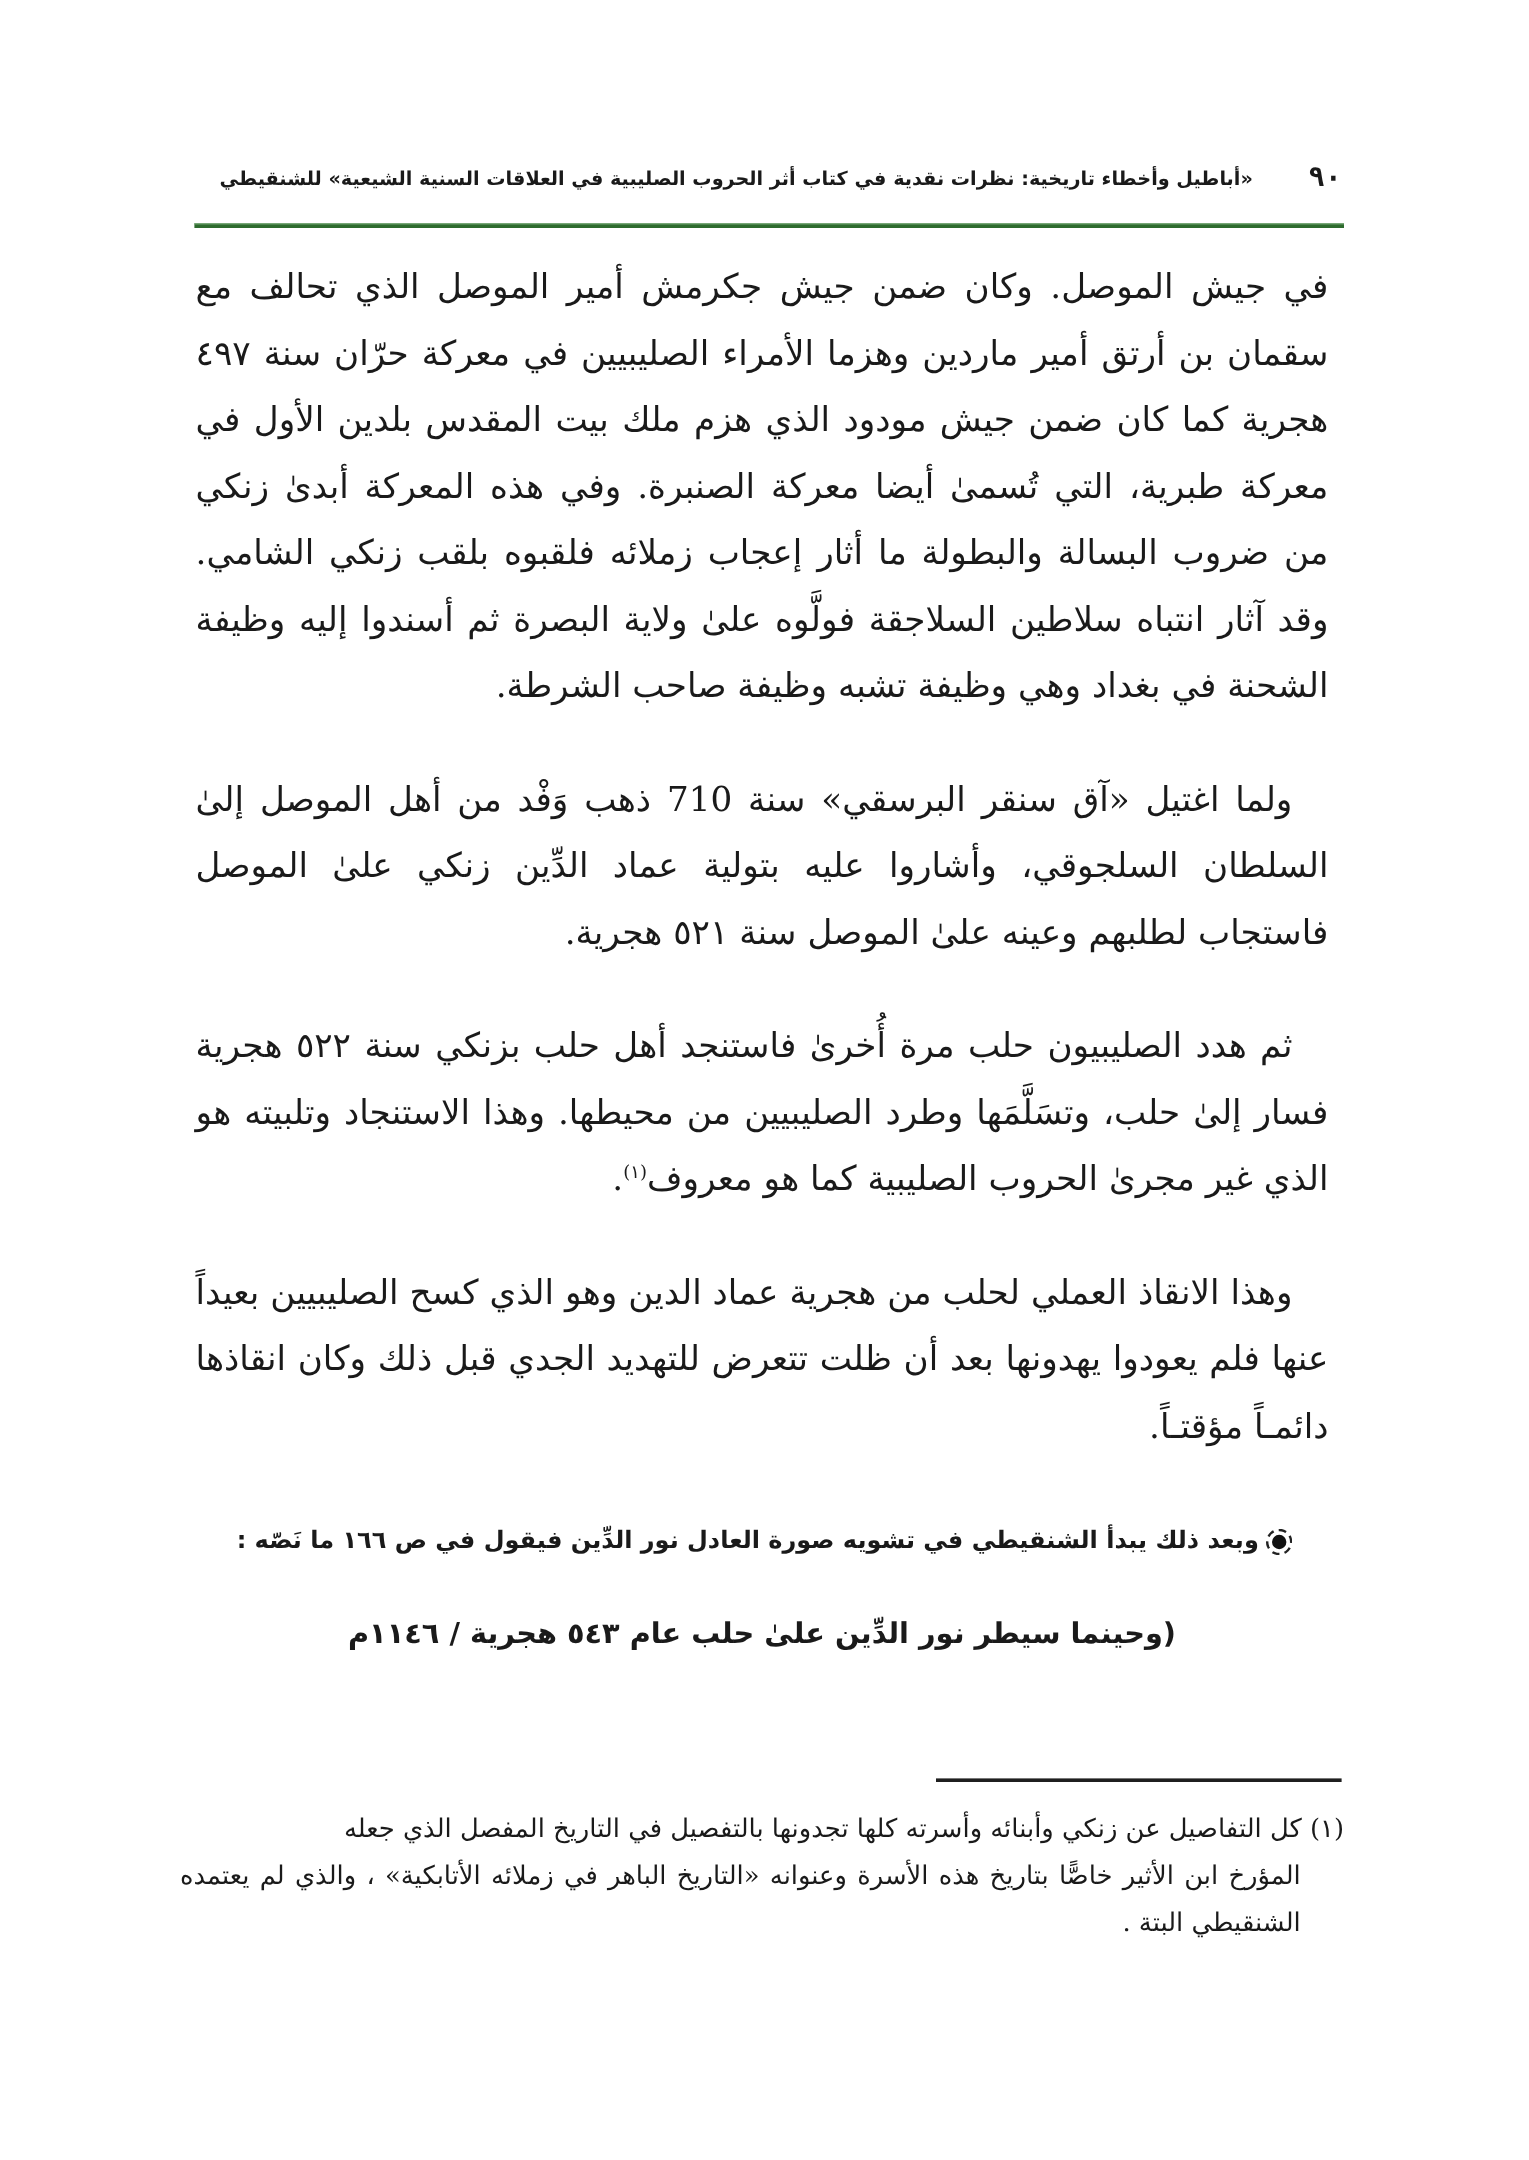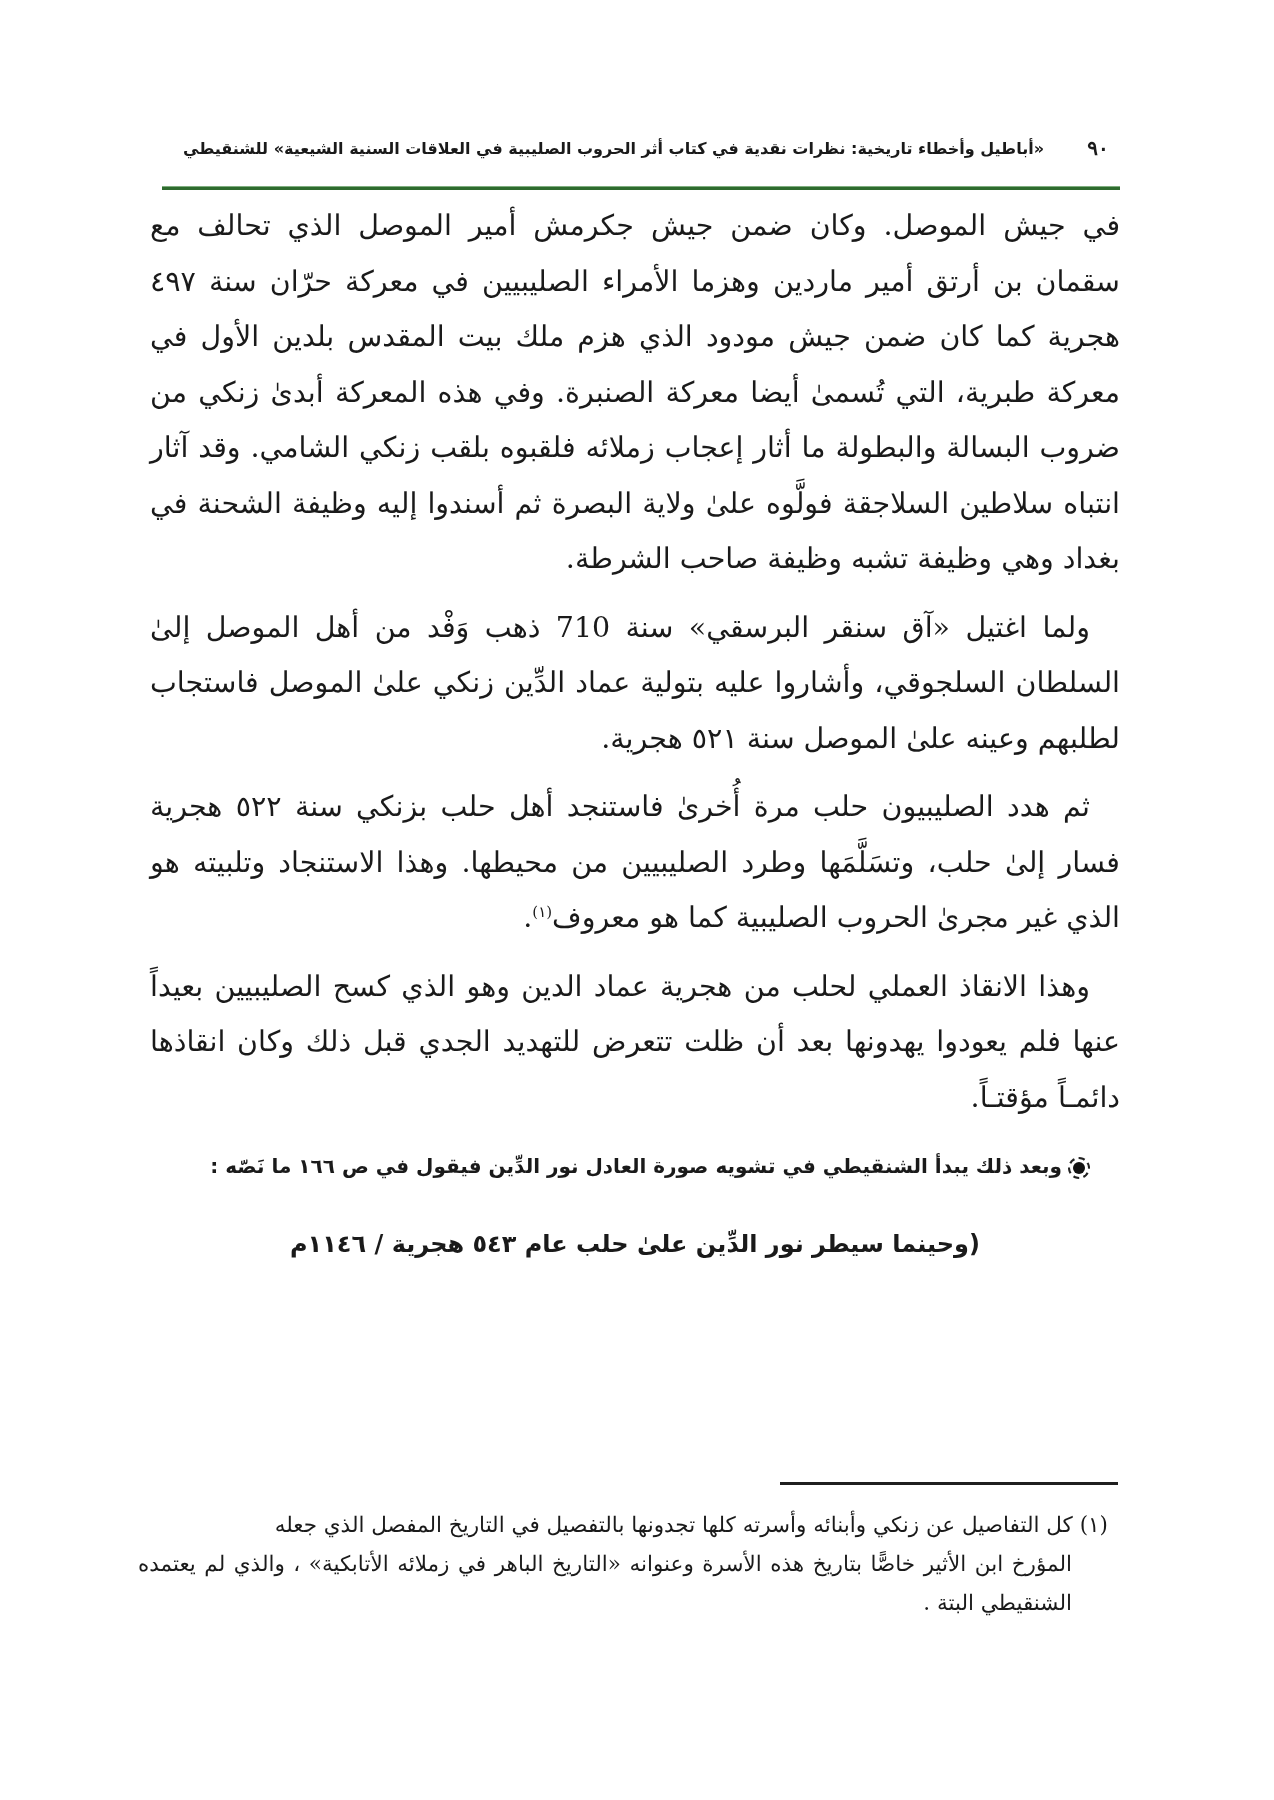--- a/index.html
+++ b/index.html
@@ -27,25 +27,24 @@
       position: absolute;
       top: 128px;
       right: 0;
       width: 970px;
       height: 40px;
       display: flex;
       flex-direction: row;
       align-items: center;
     }
     .page-number {
-      font-family: Liberation Sans, sans-serif;
+      font-family: Liberation Mono, monospace;
       font-weight: bold;
-      font-size: 20px;
+      font-size: 23px;
       width: 40px;
-      text-align: center;
       margin-right: 2px;
     }
     .running-title {
       font-family: "DejaVu Sans", sans-serif;
       font-weight: bold;
       font-size: 16px;
       margin-right: 34px;
       letter-spacing: -0.3px;
       white-space: nowrap;
     }
@@ -62,21 +61,21 @@
       position: absolute;
       top: 198px;
       right: 0;
       width: 970px;
       font-size: 28.5px;
       line-height: 55.5px;
       text-align: justify;
       text-align-last: right;
     }
     .body-text p {
-      margin: 0;
+      margin: 13px;
     }
     .para-indent {
       text-indent: 30px;
     }
     .gap {
       height: 13px;
     }
     .bullet-para {
       font-weight: bold;
       font-family: "DejaVu Sans", sans-serif;
@@ -118,21 +117,21 @@
       position: absolute;
       top: 1482px;
       left: 630px;
       width: 338px;
       height: 3px;
       background: #1f1f1f;
     }
     .footnotes {
       position: absolute;
       top: 1505px;
-      right: 12px;
+      right: 0;
       width: 970px;
       font-size: 21.5px;
       line-height: 39px;
       text-align: justify;
       text-align-last: right;
     }
     .footnotes p {
       margin: 0;
     }
     .footnote-cont {

